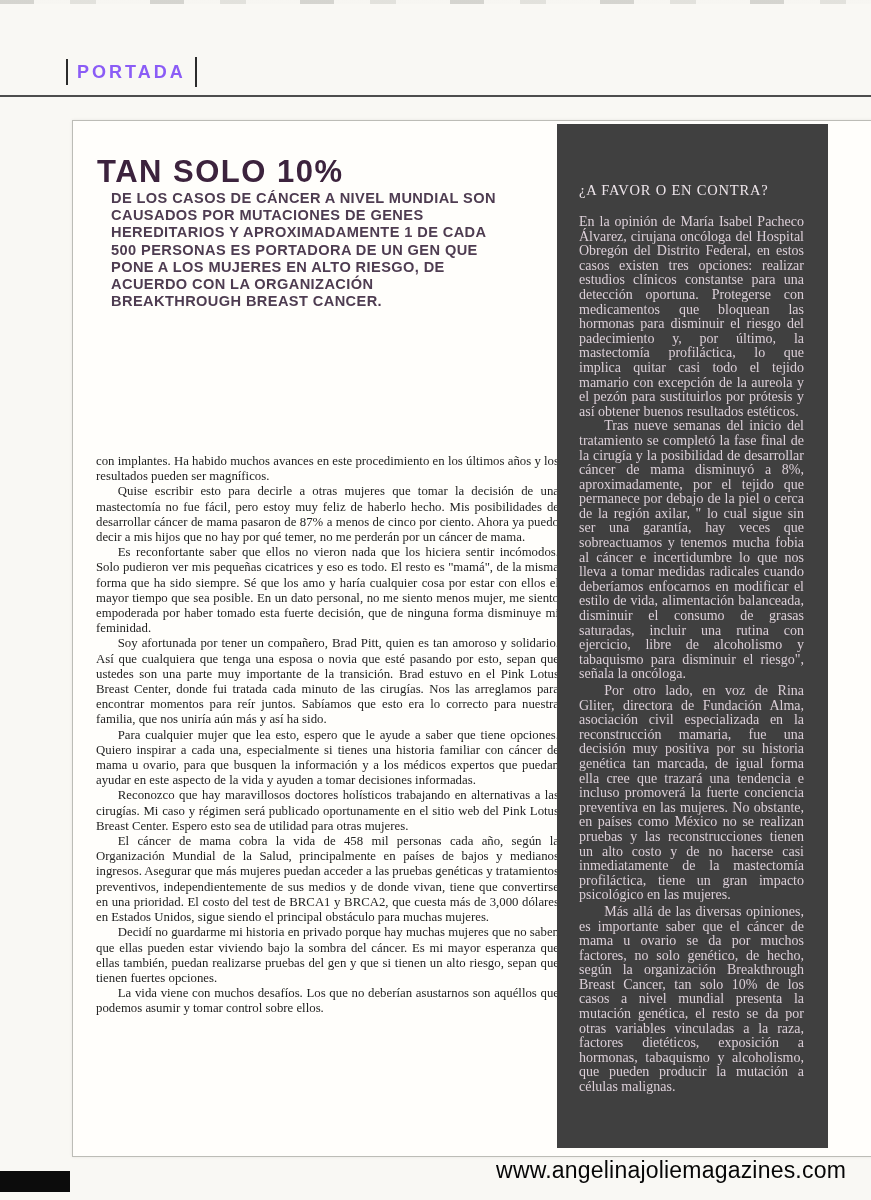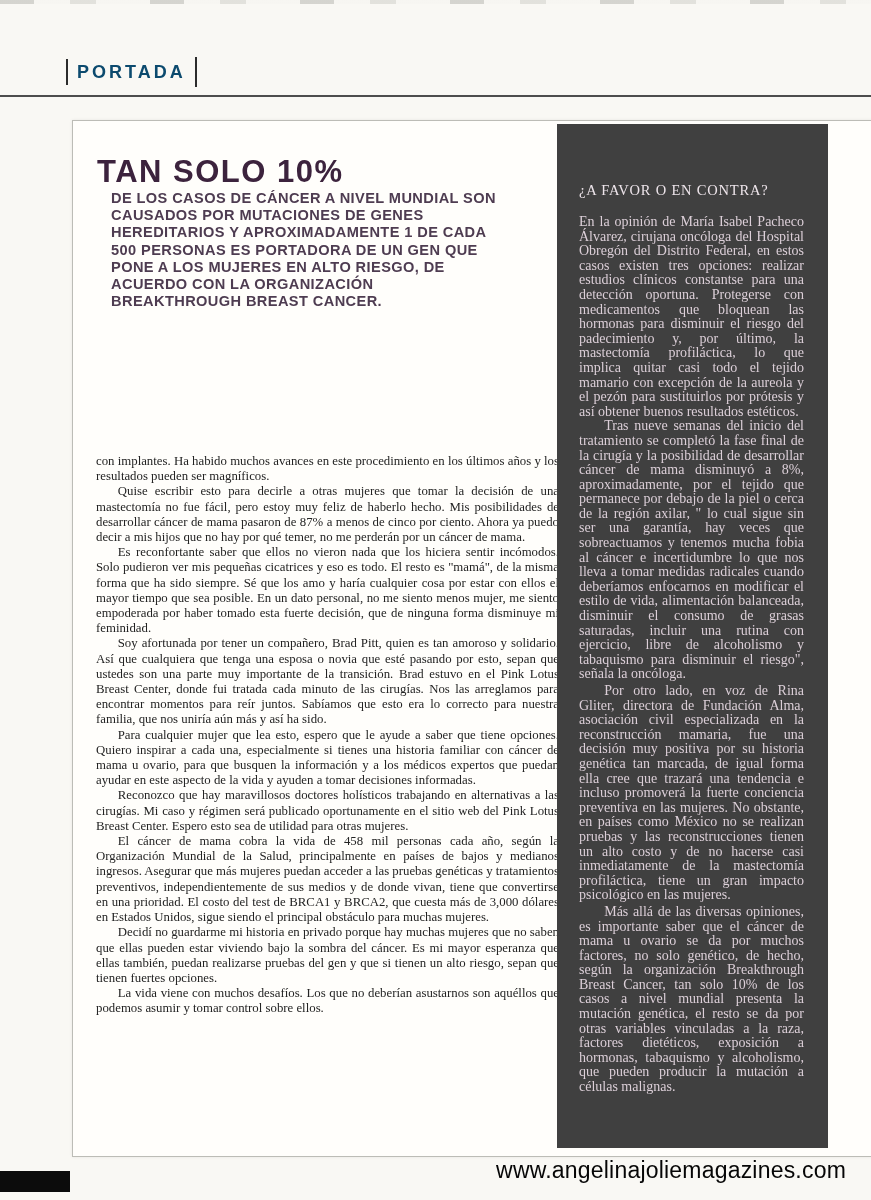--- a/index.html
+++ b/index.html
@@ -18,21 +18,21 @@
   }
   
   .kicker {
     position:absolute; top:57px; left:66px;
     display:flex; align-items:center; gap:9px;
     font-family:"Liberation Sans", sans-serif;
   }
   .kicker .vbar { width:2px; height:26px; background:#2c2c2c; }
   .kicker .vbar.right { height:30px; width:2px; }
   .kicker .label {
-    font-size:18px; font-weight:bold; letter-spacing:3px; color:#0c4a6e;
+    font-size:18px; font-weight:bold; letter-spacing:3px; color:#8b5cf6;
   }
   .top-rule {
     position:absolute; top:95px; left:0; width:871px; height:2px; background:#4d4d4d;
   }
   
   .content-box {
     position:absolute; left:72px; top:120px; width:861px; height:1037px;
     background:#fffefb;
     border:1px solid #bcbcb6;
     box-shadow:0 0 3px rgba(0,0,0,.08);

